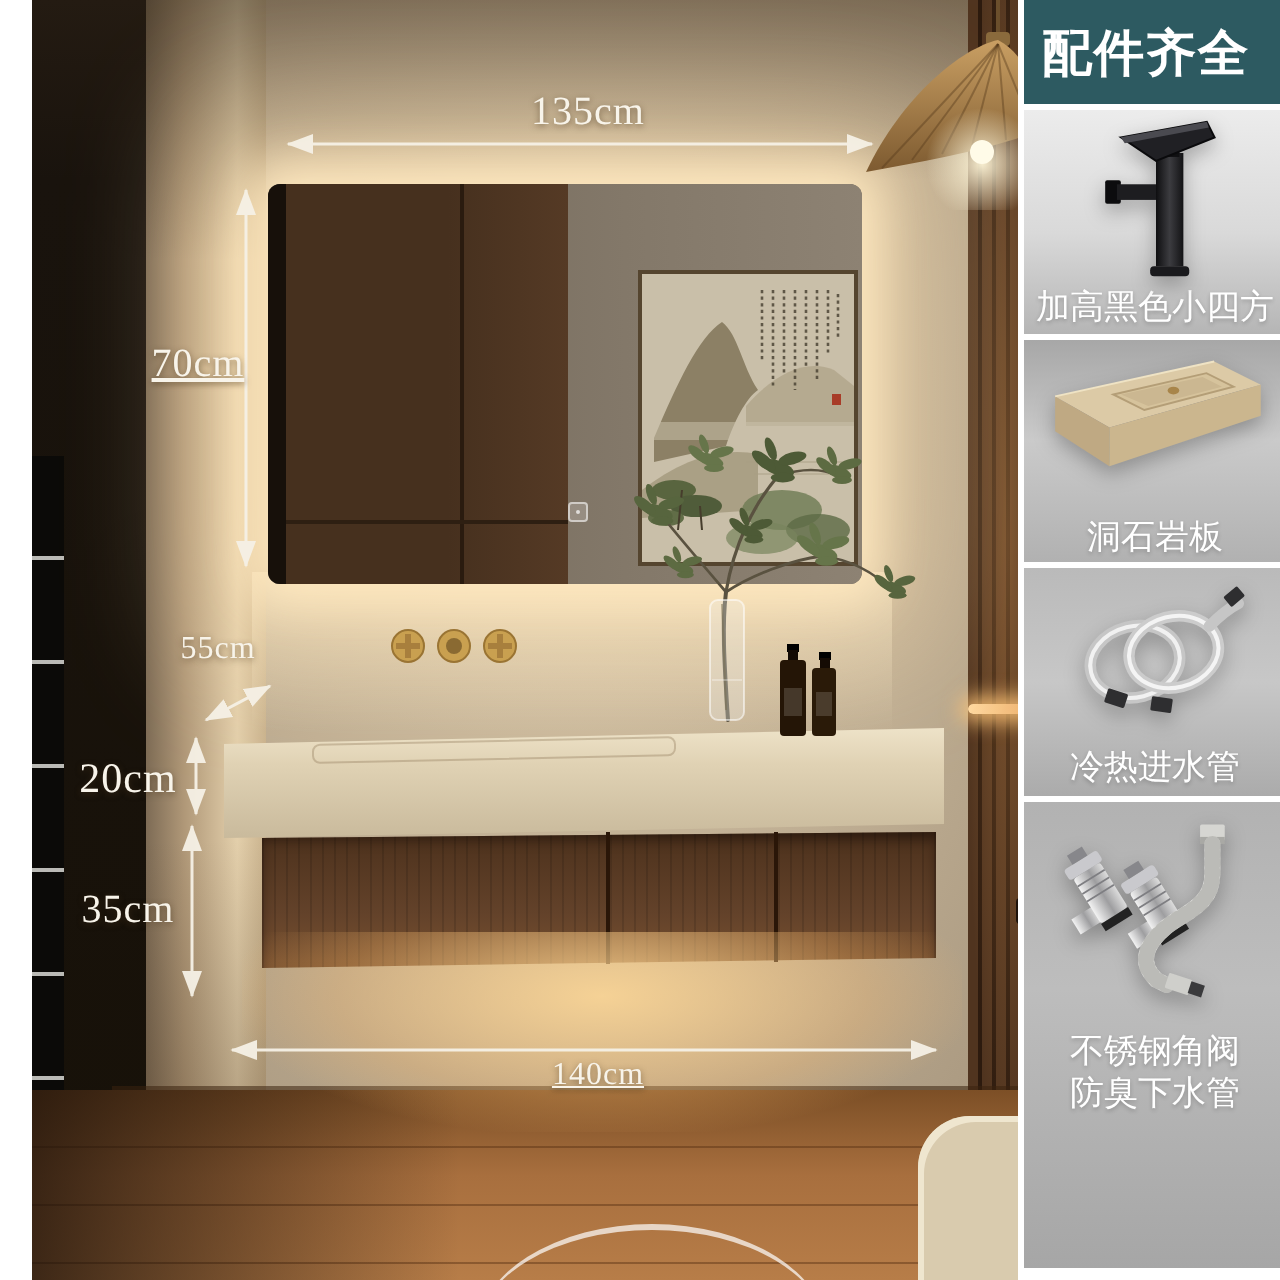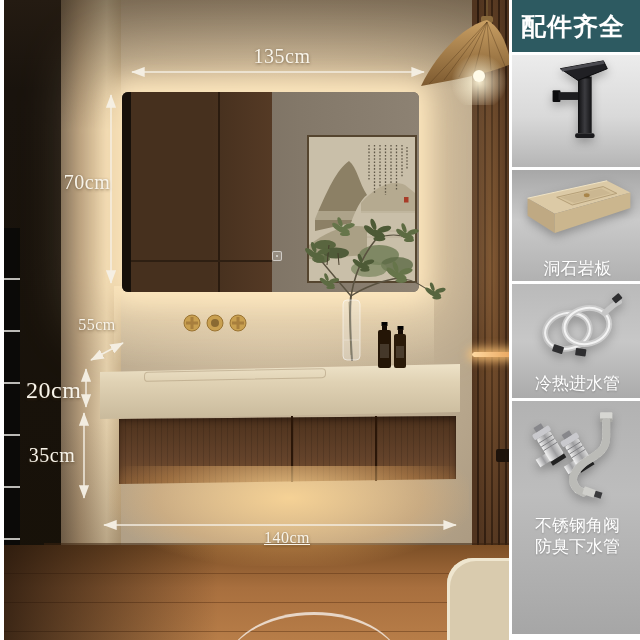--- a/index.html
+++ b/index.html
@@ -1,18 +1,18 @@
 <!DOCTYPE html>
 <html><head>
 <meta charset="utf-8">
 <style>
   html,body{margin:0;padding:0;background:#fff;}
   .page{position:relative;width:640px;height:640px;overflow:hidden;font-family:"Liberation Sans",sans-serif;background:#fff;}
   
-  .scene{position:absolute;left:4px;top:0;width:509px;height:640px;overflow:hidden;background:#b3a089;}
+  .scene{position:absolute;left:16px;top:0;width:509px;height:640px;overflow:hidden;background:#b3a089;}
   .scene *{position:absolute;box-sizing:border-box;}
   .wall{left:0;top:0;width:509px;height:640px;
     background:radial-gradient(ellipse at 54% 32%, #d9c7a9 0%, #bfae93 45%, #9b8a73 100%);}
   .ceiling-shade{left:0;top:0;width:509px;height:90px;
     background:linear-gradient(180deg, rgba(72,56,38,.55), rgba(72,56,38,0));}
   .pillar{left:57px;top:0;width:60px;height:640px;
     background:linear-gradient(90deg,#7d6b55 0%,#b09878 32%,#e3cfab 76%,#c9b28d 100%);}
   .pillar:after{content:"";position:absolute;inset:0;
     background:linear-gradient(180deg, rgba(42,31,18,.5) 0, rgba(42,31,18,0) 130px, rgba(42,31,18,0) 420px, rgba(54,36,18,.35) 600px);}
   .left-dark{left:0;top:0;width:57px;height:640px;background:linear-gradient(180deg,#241b12 0,#19130d 90px,#171108 100%);}
@@ -63,23 +63,23 @@
   .rug{left:443px;top:558px;width:66px;height:82px;background:#d9cbae;border-top-left-radius:26px;
     box-shadow:inset 3px 3px 0 0 #efe6cf;}
   .mat-arc{left:222px;top:612px;width:176px;height:70px;border-top:3px solid rgba(255,255,255,.7);
     border-radius:50% 50% 0 0 / 80% 80% 0 0;}
   .under-glow{left:105px;top:466px;width:360px;height:100px;
     background:radial-gradient(ellipse at 50% 32%, rgba(255,216,150,.85) 0%, rgba(255,190,110,.28) 52%, rgba(255,190,110,0) 74%);}
   
   .dim{font-family:"Liberation Serif", serif;color:#f8f4ea;text-shadow:0 1px 3px rgba(70,50,25,.6);
     text-align:center;letter-spacing:.5px;z-index:41;}
   .d135{left:230px;top:45px;width:96px;font-size:20px;}
-  .d70{left:56px;top:171px;width:54px;font-size:20px;}
+  .d70{left:56px;top:171px;width:54px;font-size:20px;text-decoration:underline;}
   .d55{left:64px;top:316px;width:58px;font-size:16px;}
-  .d20{left:22px;top:377px;width:52px;font-size:24px;}
+  .d20{left:22px;top:377px;width:52px;font-size:21px;}
   .d35{left:22px;top:444px;width:52px;font-size:20px;}
   .d140{left:237px;top:529px;width:92px;font-size:16px;text-decoration:underline;}
   .annos{left:0;top:0;width:509px;height:640px;z-index:40;pointer-events:none;}
   
   .banner{left:28px;top:561px;width:460px;height:66px;background:#2c5d63;border-radius:34px;z-index:50;
     display:flex;flex-direction:column;align-items:center;justify-content:center;gap:2px;
     box-shadow:0 2px 8px rgba(30,50,50,.35);}
   .banner-title{position:static;color:#ffffff;font-size:22px;font-weight:bold;letter-spacing:.5px;white-space:nowrap;}
   .banner-sub{position:static;color:#f0cf7a;font-size:14.5px;letter-spacing:.3px;white-space:nowrap;}
   
@@ -279,20 +279,21 @@
         </linearGradient>
           </defs>
         <rect x="14" y="36" width="8" height="12" rx="1" fill="#0c0c0e"></rect>
         <rect x="20" y="38" width="22" height="8" fill="#1d1d20"></rect>
         <rect x="40" y="22" width="14" height="58" fill="url(#fg)"></rect>
         <rect x="44" y="16" width="8" height="8" fill="#101012"></rect>
         <polygon points="22,14 66,6 70,14 40,26" fill="#202024" stroke="#0a0a0c"></polygon>
         <polygon points="22,14 66,6 67,9 24,17" fill="#4a4a50"></polygon>
         <rect x="37" y="80" width="20" height="5" rx="2" fill="#1a1a1d"></rect>
       </svg>
+      <div class="tl">加高黑色小四方</div>
     </div>
 
     <div class="tile t2">
       <svg width="116" height="64" viewBox="0 0 116 66" style="margin-top:3px">
         <polygon points="6,26 88,8 112,20 34,42" fill="#dccaa6"></polygon>
         <polygon points="6,26 34,42 34,62 6,44" fill="#bfa983"></polygon>
         <polygon points="34,42 112,20 112,36 34,62" fill="#cbb68e"></polygon>
         <polygon points="36,25 84,14 98,21 52,33" fill="#d6c39c" stroke="#b49e77"></polygon>
         <polygon points="40,25 82,16 92,21 54,31" fill="#cbb791"></polygon>
         <ellipse cx="67" cy="23" rx="3" ry="2" fill="#a8854a"></ellipse>

